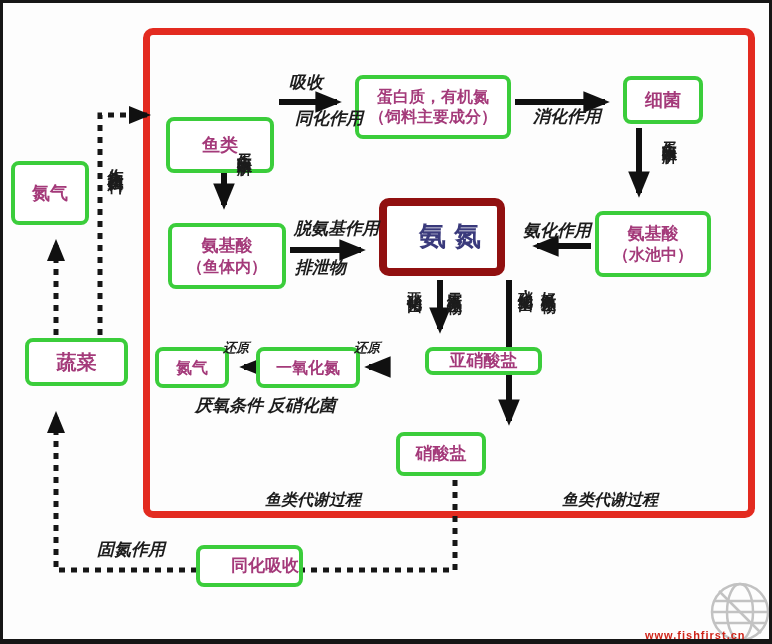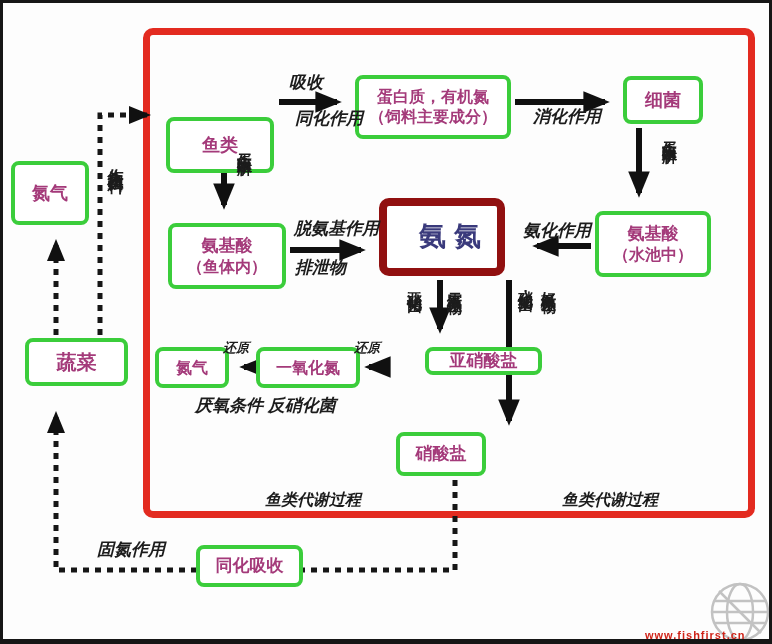--- a/index.html
+++ b/index.html
@@ -116,21 +116,21 @@
   </div>
 
   <div class="node" style="left:378px;top:344px;width:117px;height:28px;font-size:17px;margin-left:44px;">
     <span>亚硝酸盐</span>
   </div>
 
   <div class="node" style="left:393px;top:429px;width:90px;height:44px;font-size:17px;text-align:center;">
     <span>硝酸盐</span>
   </div>
 
-  <div class="node" style="left:193px;top:542px;width:107px;height:42px;font-size:17px;">
+  <div class="node" style="left:193px;top:542px;width:107px;height:42px;font-size:17px;align-items:flex-end;">
     <span>同化吸收</span>
   </div>
 
   <div class="lbl" style="left:286px;top:70px;">吸收</div>
   <div class="lbl" style="left:292px;top:106px;text-align:right;">同化作用</div>
   <div class="lbl" style="left:530px;top:104px;">消化作用</div>
   <div class="lbl" style="left:291px;top:216px;">脱氨基作用</div>
   <div class="lbl" style="left:292px;top:255px;">排泄物</div>
   <div class="lbl" style="left:520px;top:218px;">氨化作用</div>
   <div class="lbl" style="left:220px;top:338px;font-size:13px;">还原</div>

